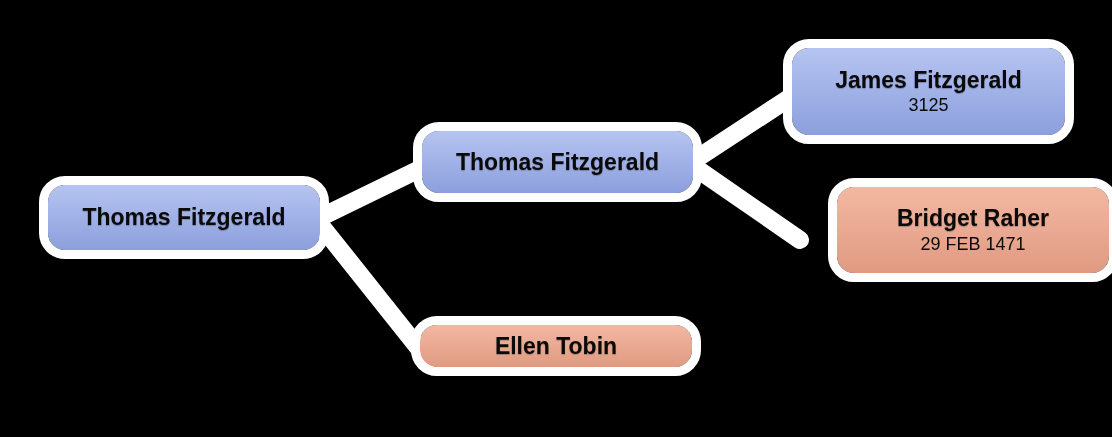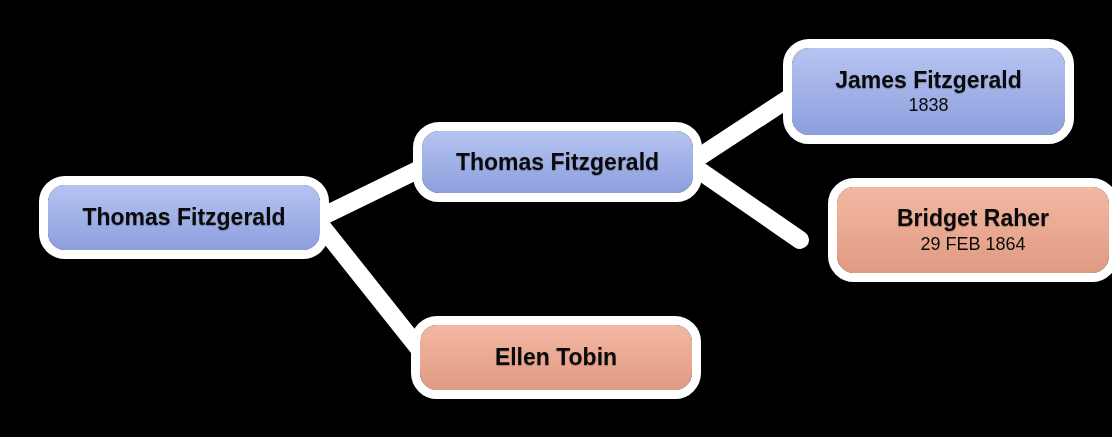--- a/index.html
+++ b/index.html
@@ -66,21 +66,21 @@
     font-weight: normal;
     color: var(--text);
     line-height: 1.15;
     margin-top: 2px;
     white-space: nowrap;
   }
   .node .date:empty { display: none; }
 
   #n-thomas-left   { left: 39px;  top: 176px; width: 290px; height: 83px;  }
   #n-thomas-center { left: 413px; top: 122px; width: 289px; height: 80px;  }
-  #n-ellen-tobin   { left: 411px; top: 316px; width: 290px; height: 83px;  }
+  #n-ellen-tobin   { left: 411px; top: 316px; width: 290px; height: 60px;  }
   #n-james         { left: 783px; top: 39px;  width: 291px; height: 105px; }
   #n-bridget       { left: 828px; top: 178px; width: 290px; height: 104px; }
 </style>
 </head>
 <body>
 
 <div class="canvas">
 
   <svg class="links" viewBox="0 0 1112 437">
       <line x1="315" y1="220" x2="430" y2="164"></line>
@@ -99,21 +99,21 @@
 
   </div>
 
   <div class="node female" id="n-ellen-tobin">
     <div class="name">Ellen Tobin</div>
 
   </div>
 
   <div class="node male" id="n-james">
     <div class="name">James Fitzgerald</div>
-    <div class="date">1838</div>
+    <div class="date">3125</div>
   </div>
 
   <div class="node female" id="n-bridget">
     <div class="name">Bridget Raher</div>
-    <div class="date">29 FEB 1864</div>
+    <div class="date">29 FEB 1471</div>
   </div>
 
 </div>
 
 </body></html>

